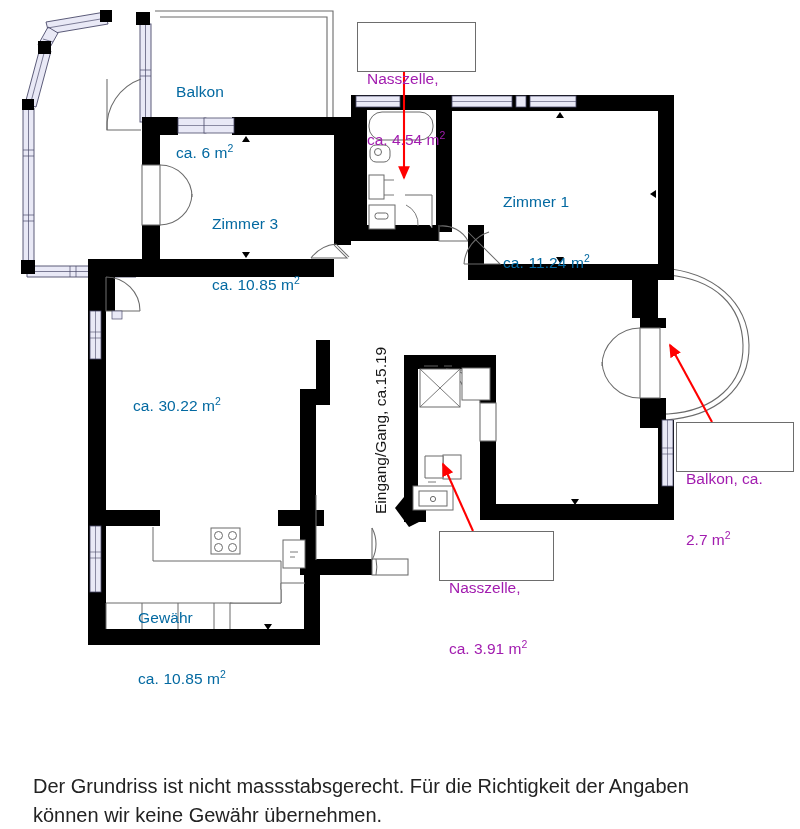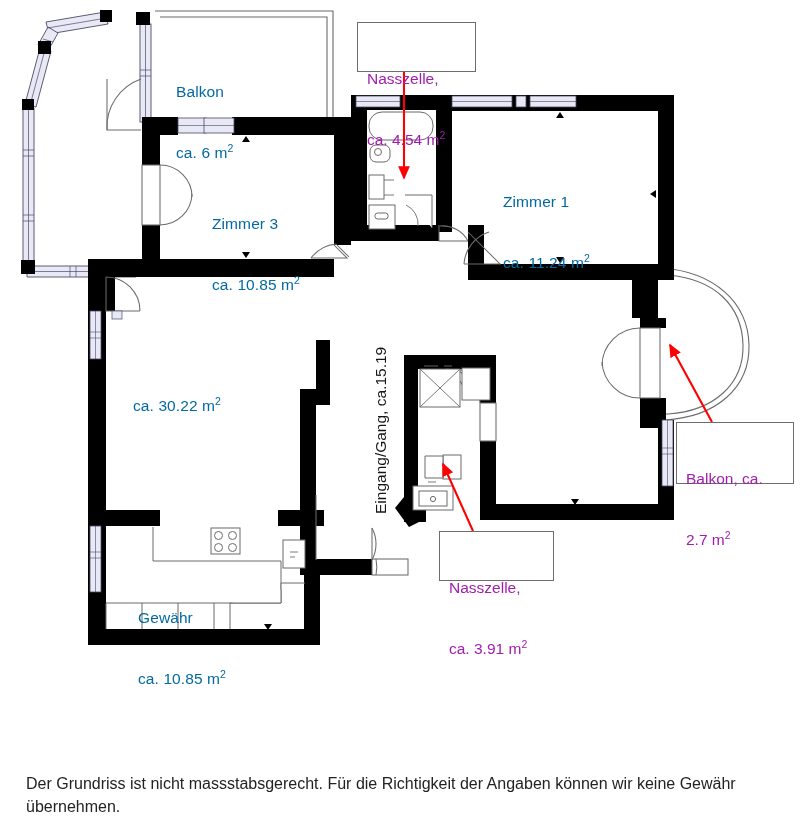--- a/index.html
+++ b/index.html
@@ -62,25 +62,25 @@
     position: absolute;
     font-family: "Liberation Sans", sans-serif;
     font-size: 15.5px;
     color: #161616;
     white-space: pre;
     transform: rotate(-90deg);
     transform-origin: left top;
   }
   #disclaimer {
     position: absolute;
-    left: 26px;
+    left: 33px;
     top: 772px;
     width: 720px;
     font-family: "Liberation Sans", sans-serif;
-    font-size: 16px;
+    font-size: 20px;
     line-height: 1.45;
     color: #232323;
   }
 </style>
 </head>
 <body>
 
 <div id="floorplan-root">
 
   <svg id="plan-svg" viewBox="0 0 800 829">
@@ -390,20 +390,20 @@
   <div class="callout-box" style="left:357px; top:22px; width:119px; height:50px;">
     <div>Nasszelle,</div>
     <div><span>ca. 4.54 m</span><span class="sup">2</span></div>
   </div>
 
   <div class="callout-box" style="left:439px; top:531px; width:115px; height:50px;">
     <div>Nasszelle,</div>
     <div><span>ca. 3.91 m</span><span class="sup">2</span></div>
   </div>
 
-  <div class="callout-box" style="left:676px; top:422px; width:118px; height:62px;">
+  <div class="callout-box" style="left:676px; top:422px; width:118px; height:50px;">
     <div>Balkon, ca.</div>
     <div><span>2.7 m</span><span class="sup">2</span></div>
   </div>
 
   <div id="disclaimer">Der Grundriss ist nicht massstabsgerecht. Für die Richtigkeit der Angaben können wir keine Gewähr übernehmen.</div>
 
 </div>
 
 </body></html>

